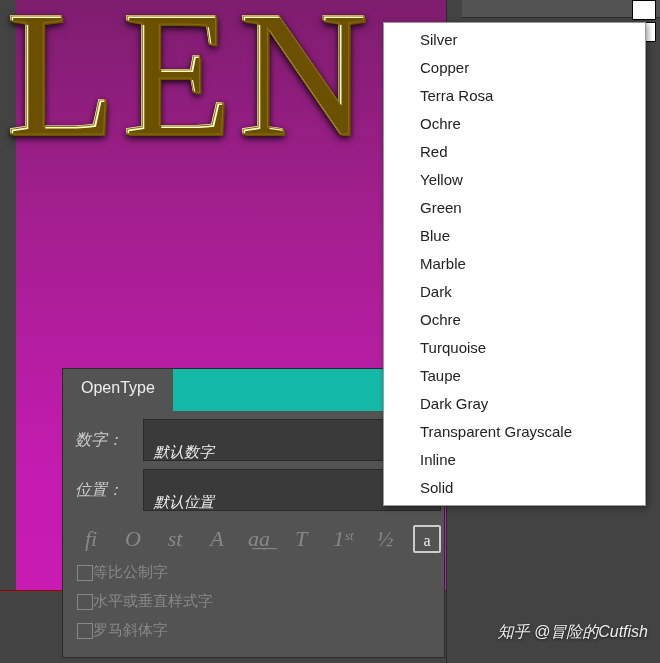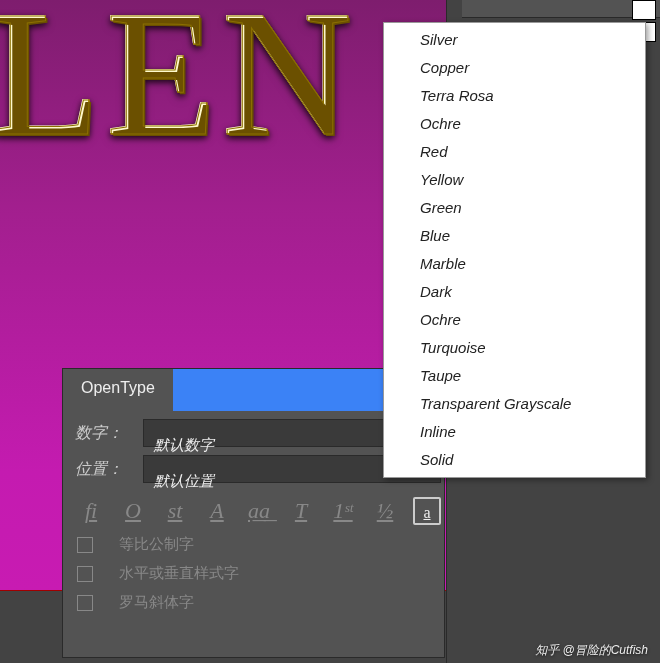--- a/index.html
+++ b/index.html
@@ -6,21 +6,21 @@
 body {
   width: 660px;
   height: 663px;
   background: #434343;
   font-family: -apple-system, "Segoe UI", Arial, sans-serif;
   position: relative;
   overflow: hidden;
 }
 .canvas-area {
   position: absolute;
-  left: 0;
+  left: 16px;
   top: 0;
   width: 446px;
   height: 590px;
   background: linear-gradient(180deg, #7e1d6e 0%, #a21f8e 35%, #c41bb0 80%, #c81bb2 100%);
 }
 .canvas-text {
   position: absolute;
   top: -30px;
   left: -10px;
   font-family: "Times New Roman", serif;
@@ -80,41 +80,40 @@
   position: absolute;
   left: 383px;
   top: 22px;
   width: 263px;
   background: #fff;
   border: 1px solid #999;
   box-shadow: 2px 2px 6px rgba(0,0,0,0.4);
   font-size: 15px;
   color: #222;
   padding: 3px 0;
-  font-style: italic;
 }
 .popup-menu .item {
   padding: 2px 36px 2px 36px;
   line-height: 24px;
   white-space: nowrap;
   cursor: default;
 }
 .panel {
   position: absolute;
   left: 62px;
   top: 368px;
   width: 383px;
   height: 290px;
   background: #535353;
   border: 1px solid #2a2a2a;
 }
 .panel-tabs {
   display: flex;
   height: 42px;
-  background: #3b82f6;
+  background: #14b8a6;
 }
 .tab {
   padding: 10px 18px 0 18px;
   font-size: 16px;
   color: #eee;
   background: #535353;
 }
 .panel-row {
   display: flex;
   align-items: center;
@@ -126,69 +125,68 @@
   color: #ccc;
   font-size: 16px;
 }
 .select-box {
   width: 298px;
   height: 28px;
   background: #3a3a3a;
   border: 1px solid #2a2a2a;
   color: #eee;
   font-size: 15px;
-  padding: 13px 10px;
+  padding: 20px 10px;
   line-height: 24px;
 }
 .icon-row {
   display: flex;
   gap: 14px;
   padding: 14px 0 0 14px;
   align-items: center;
 }
 .ot-icon {
   width: 28px;
   height: 28px;
   color: #888;
   font-family: Georgia, "Times New Roman", serif;
   font-size: 22px;
   font-style: italic;
   text-align: center;
   line-height: 28px;
-  text-decoration: underline;
 }
 .ot-icon.boxed {
   border: 2px solid #ccc;
   color: #eee;
   font-style: normal;
   font-size: 16px;
   border-radius: 2px;
 }
 .chk-row {
   display: flex;
   align-items: center;
-  gap: 26px;
+  gap: 0;
   padding: 10px 0 0 14px;
 }
 .chk {
   width: 16px;
   height: 16px;
   border: 1px solid #888;
   background: transparent;
 }
 .chk-label {
   color: #888;
   font-size: 15px;
 }
 .watermark {
   position: absolute;
   right: 12px;
-  bottom: 4px;
-  color: #eee;
-  font-size: 12px;
+  bottom: 20px;
+  color: #eee;
+  font-size: 16px;
   font-style: italic;
   text-shadow: 0 1px 3px rgba(0,0,0,0.7);
 }
 </style>
 </head>
 <body>
 
 <div class="canvas-area">
   <div class="canvas-text">LEN</div>
 </div>
@@ -249,18 +247,19 @@
     <div class="item">Ochre</div>
     <div class="item">Red</div>
     <div class="item">Yellow</div>
     <div class="item">Green</div>
     <div class="item">Blue</div>
     <div class="item">Marble</div>
     <div class="item">Dark</div>
     <div class="item">Ochre</div>
     <div class="item">Turquoise</div>
     <div class="item">Taupe</div>
+    <div class="item">Dark Gray</div>
     <div class="item">Transparent Grayscale</div>
     <div class="item">Inline</div>
     <div class="item">Solid</div>
   </div>
 
 <div class="watermark">知乎 @冒险的Cutfish</div>
 
 </body></html>

